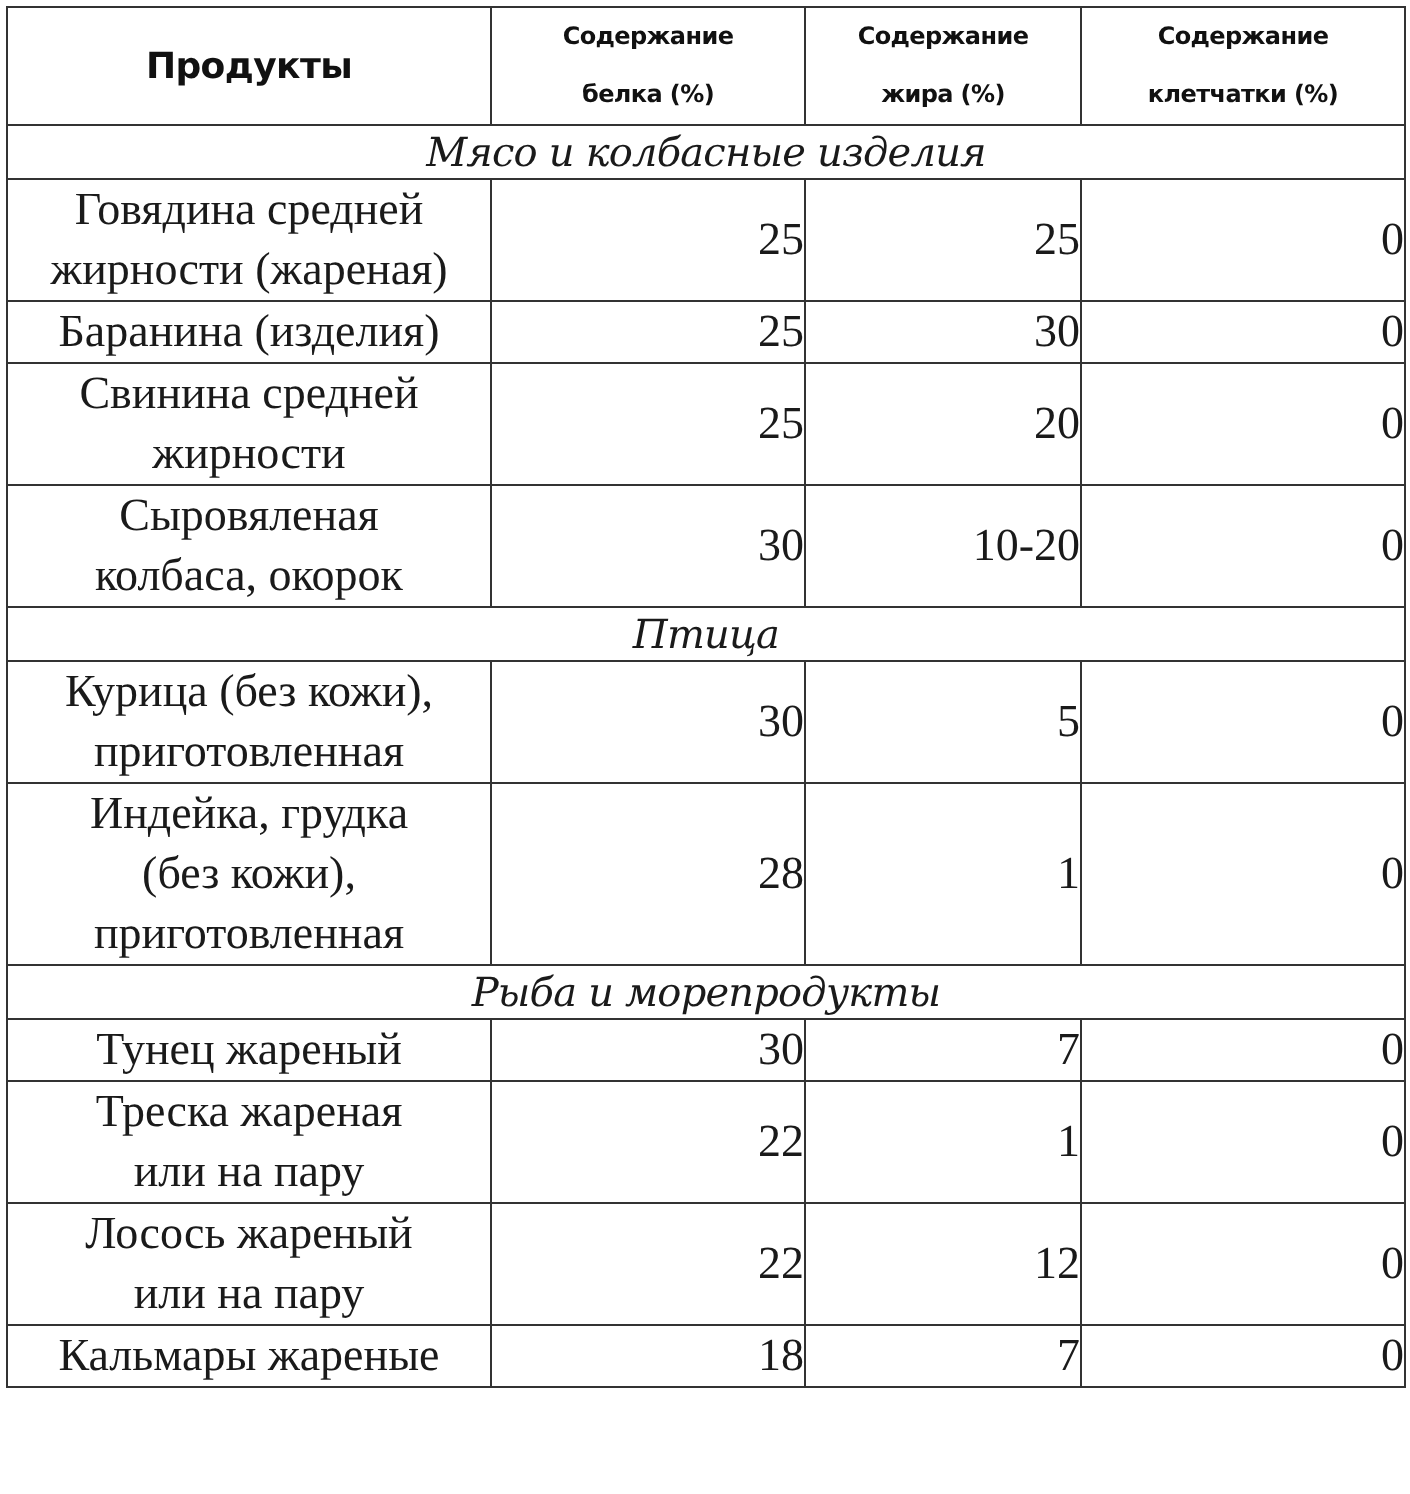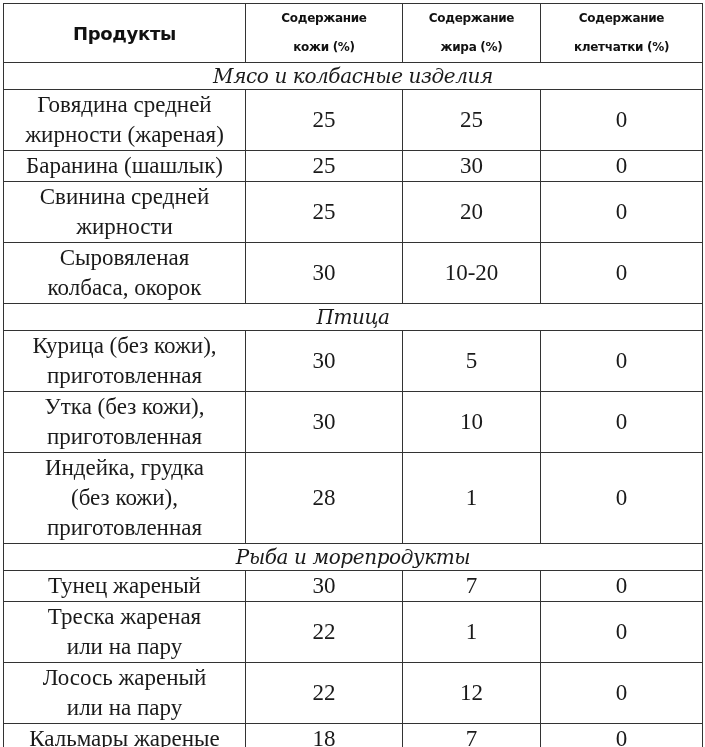--- a/index.html
+++ b/index.html
@@ -61,21 +61,21 @@
       line-height: 30px;
       text-align: center;
       vertical-align: middle;
       padding-left: 3px;
       white-space: pre-line;
     }
     td.num {
       font-family: "Liberation Serif", serif;
       font-size: 23px;
       line-height: 30px;
-      text-align: center;
+      text-align: right;
       vertical-align: middle;
     }
     tr.h1 td { height: 28px; }
     tr.h2 td { height: 58px; }
     tr.h3 td { height: 87px; }
   </style>
 </head>
 <body>
 
 <table class="nutrition">
@@ -85,21 +85,21 @@
       <col class="c3">
       <col class="c4">
   </colgroup>
   <thead>
     <tr>
       <th class="hdr first">
         <span>Продукты</span>
       </th>
       <th class="hdr">
         <span>Содержание</span><br>
-        <span>кожи (%)</span>
+        <span>белка (%)</span>
       </th>
       <th class="hdr">
         <span>Содержание</span><br>
         <span>жира (%)</span>
       </th>
       <th class="hdr">
         <span>Содержание</span><br>
         <span>клетчатки (%)</span>
       </th>
     </tr>
@@ -110,21 +110,21 @@
       <td colspan="4">Мясо и колбасные изделия</td>
     </tr>
     <tr class="h2">
       <td class="name">Говядина средней
 жирности (жареная)</td>
       <td class="num">25</td>
       <td class="num">25</td>
       <td class="num">0</td>
     </tr>
     <tr class="h1">
-      <td class="name">Баранина (шашлык)</td>
+      <td class="name">Баранина (изделия)</td>
       <td class="num">25</td>
       <td class="num">30</td>
       <td class="num">0</td>
     </tr>
     <tr class="h2">
       <td class="name">Свинина средней
 жирности</td>
       <td class="num">25</td>
       <td class="num">20</td>
       <td class="num">0</td>
@@ -138,27 +138,20 @@
     </tr>
 
     <tr class="section">
       <td colspan="4">Птица</td>
     </tr>
     <tr class="h2">
       <td class="name">Курица (без кожи),
 приготовленная</td>
       <td class="num">30</td>
       <td class="num">5</td>
-      <td class="num">0</td>
-    </tr>
-    <tr class="h2">
-      <td class="name">Утка (без кожи),
-приготовленная</td>
-      <td class="num">30</td>
-      <td class="num">10</td>
       <td class="num">0</td>
     </tr>
     <tr class="h3">
       <td class="name">Индейка, грудка
 (без кожи),
 приготовленная</td>
       <td class="num">28</td>
       <td class="num">1</td>
       <td class="num">0</td>
     </tr>

